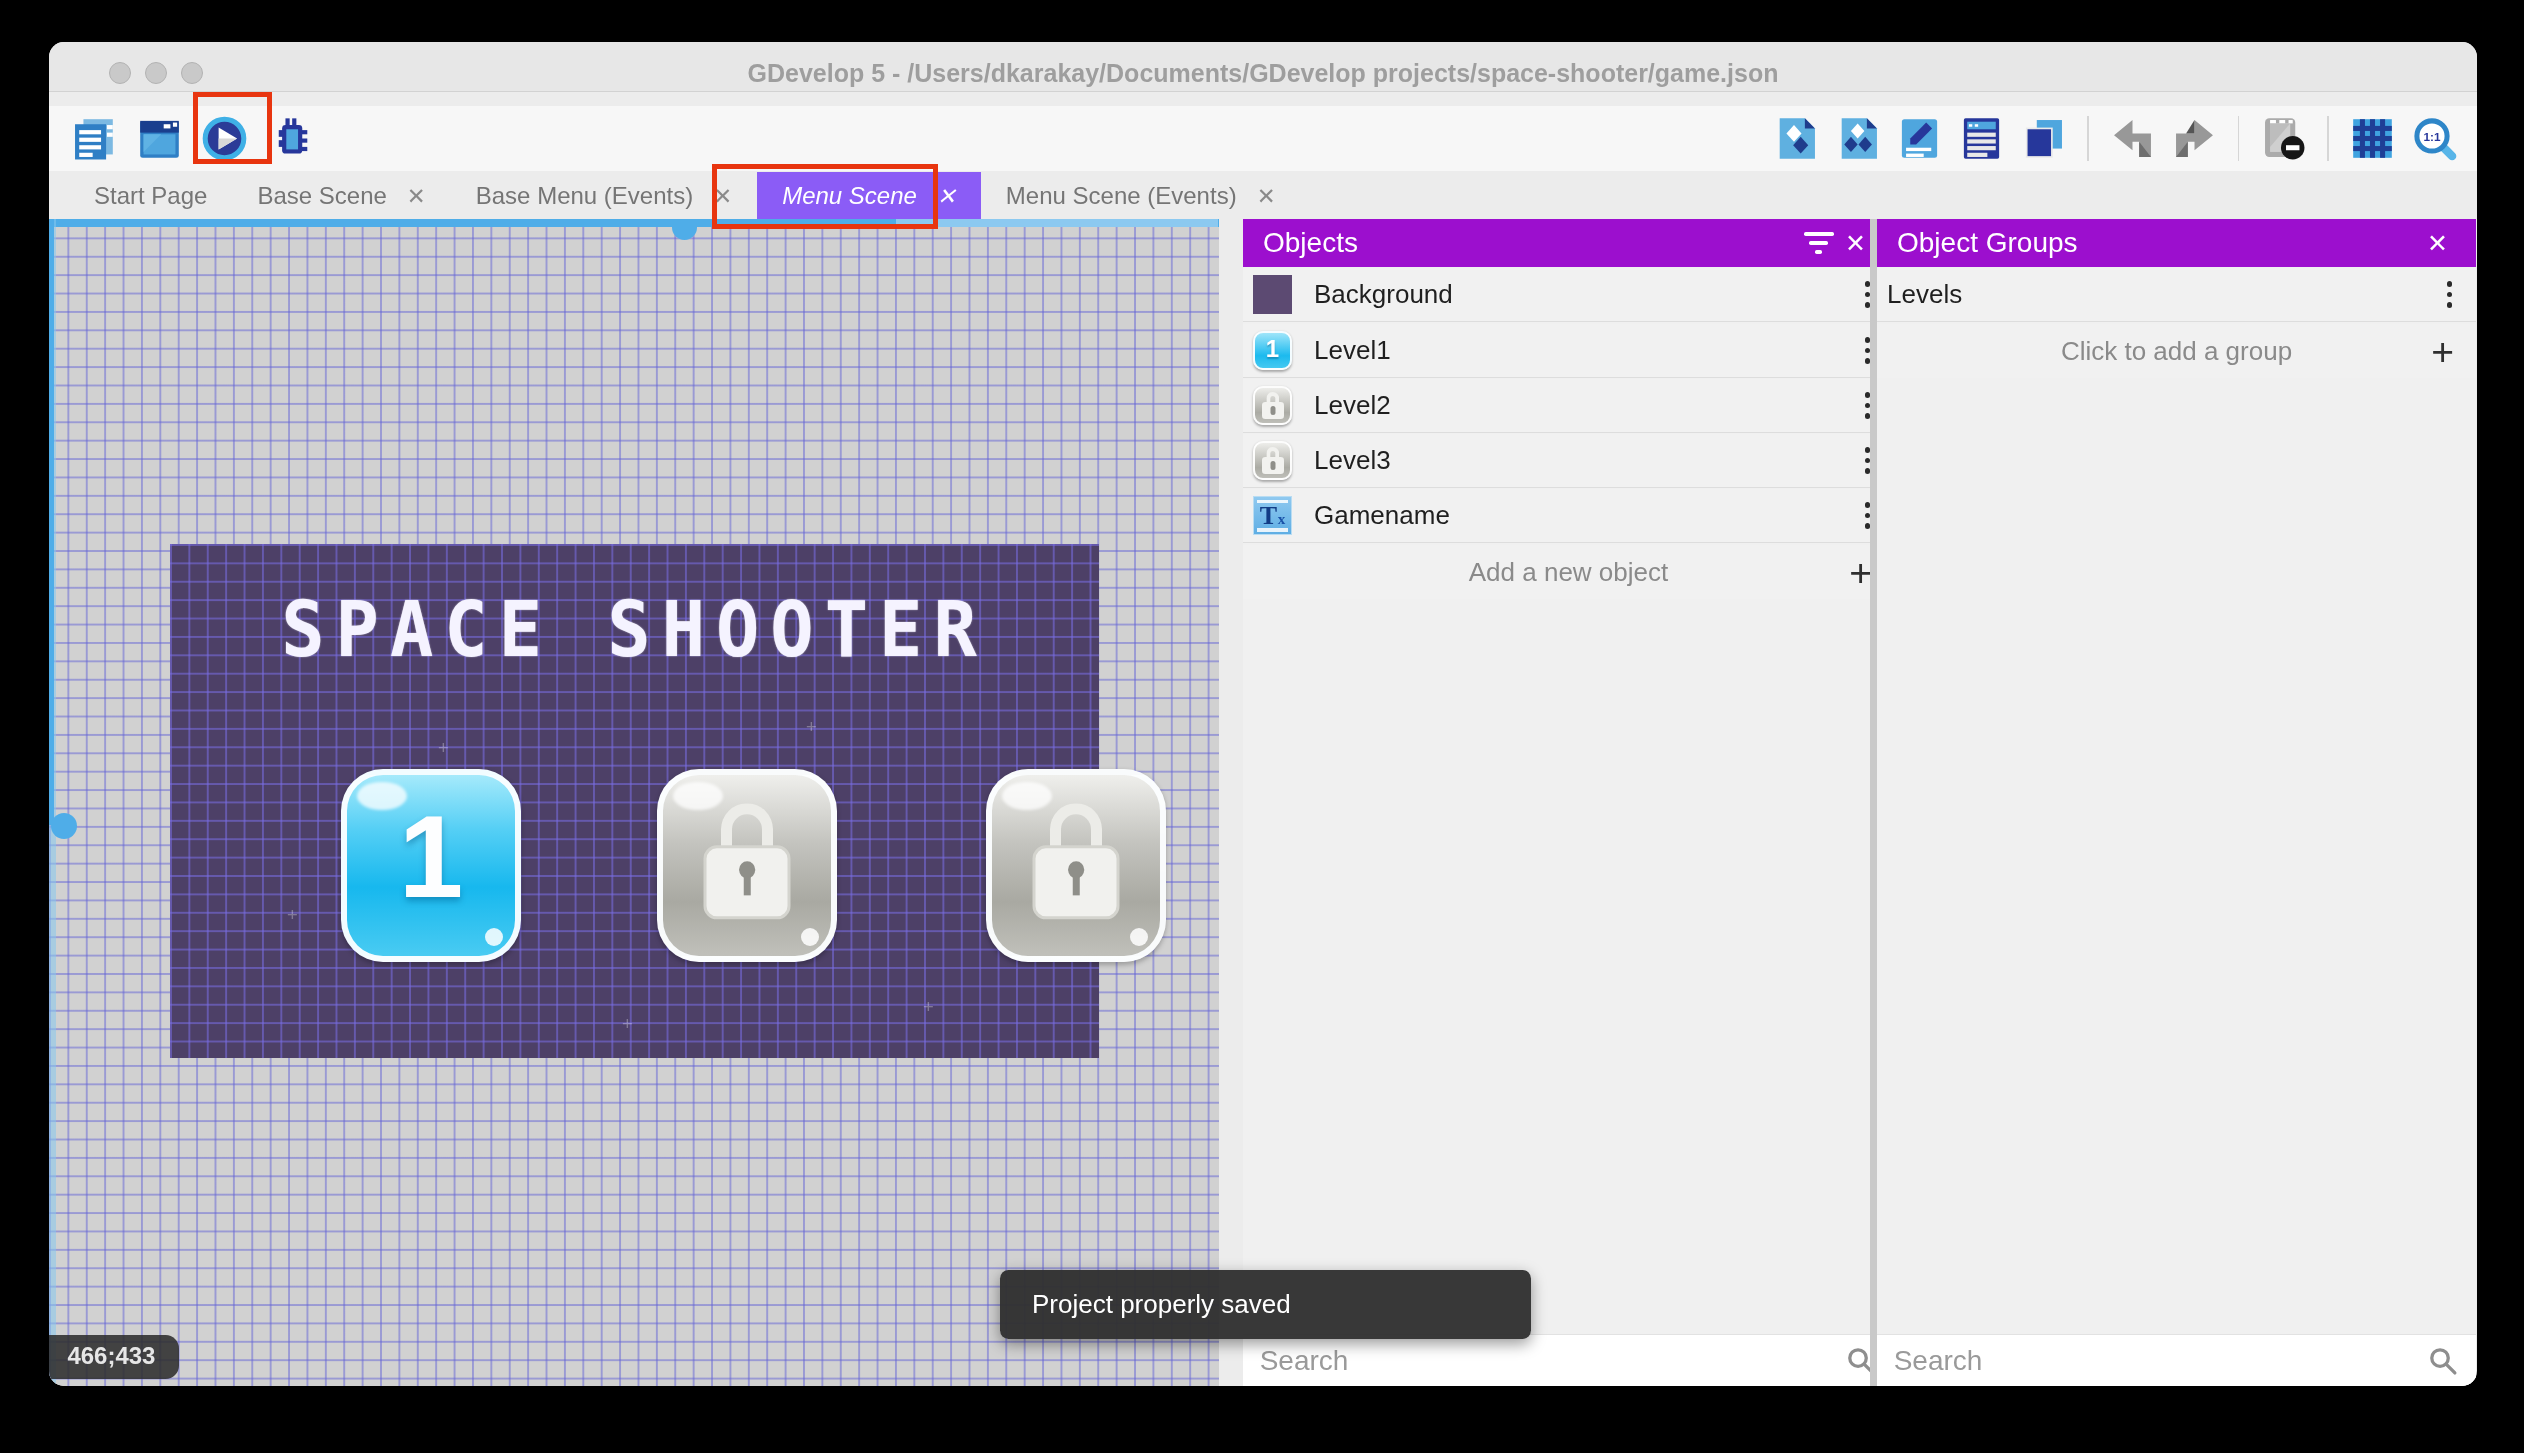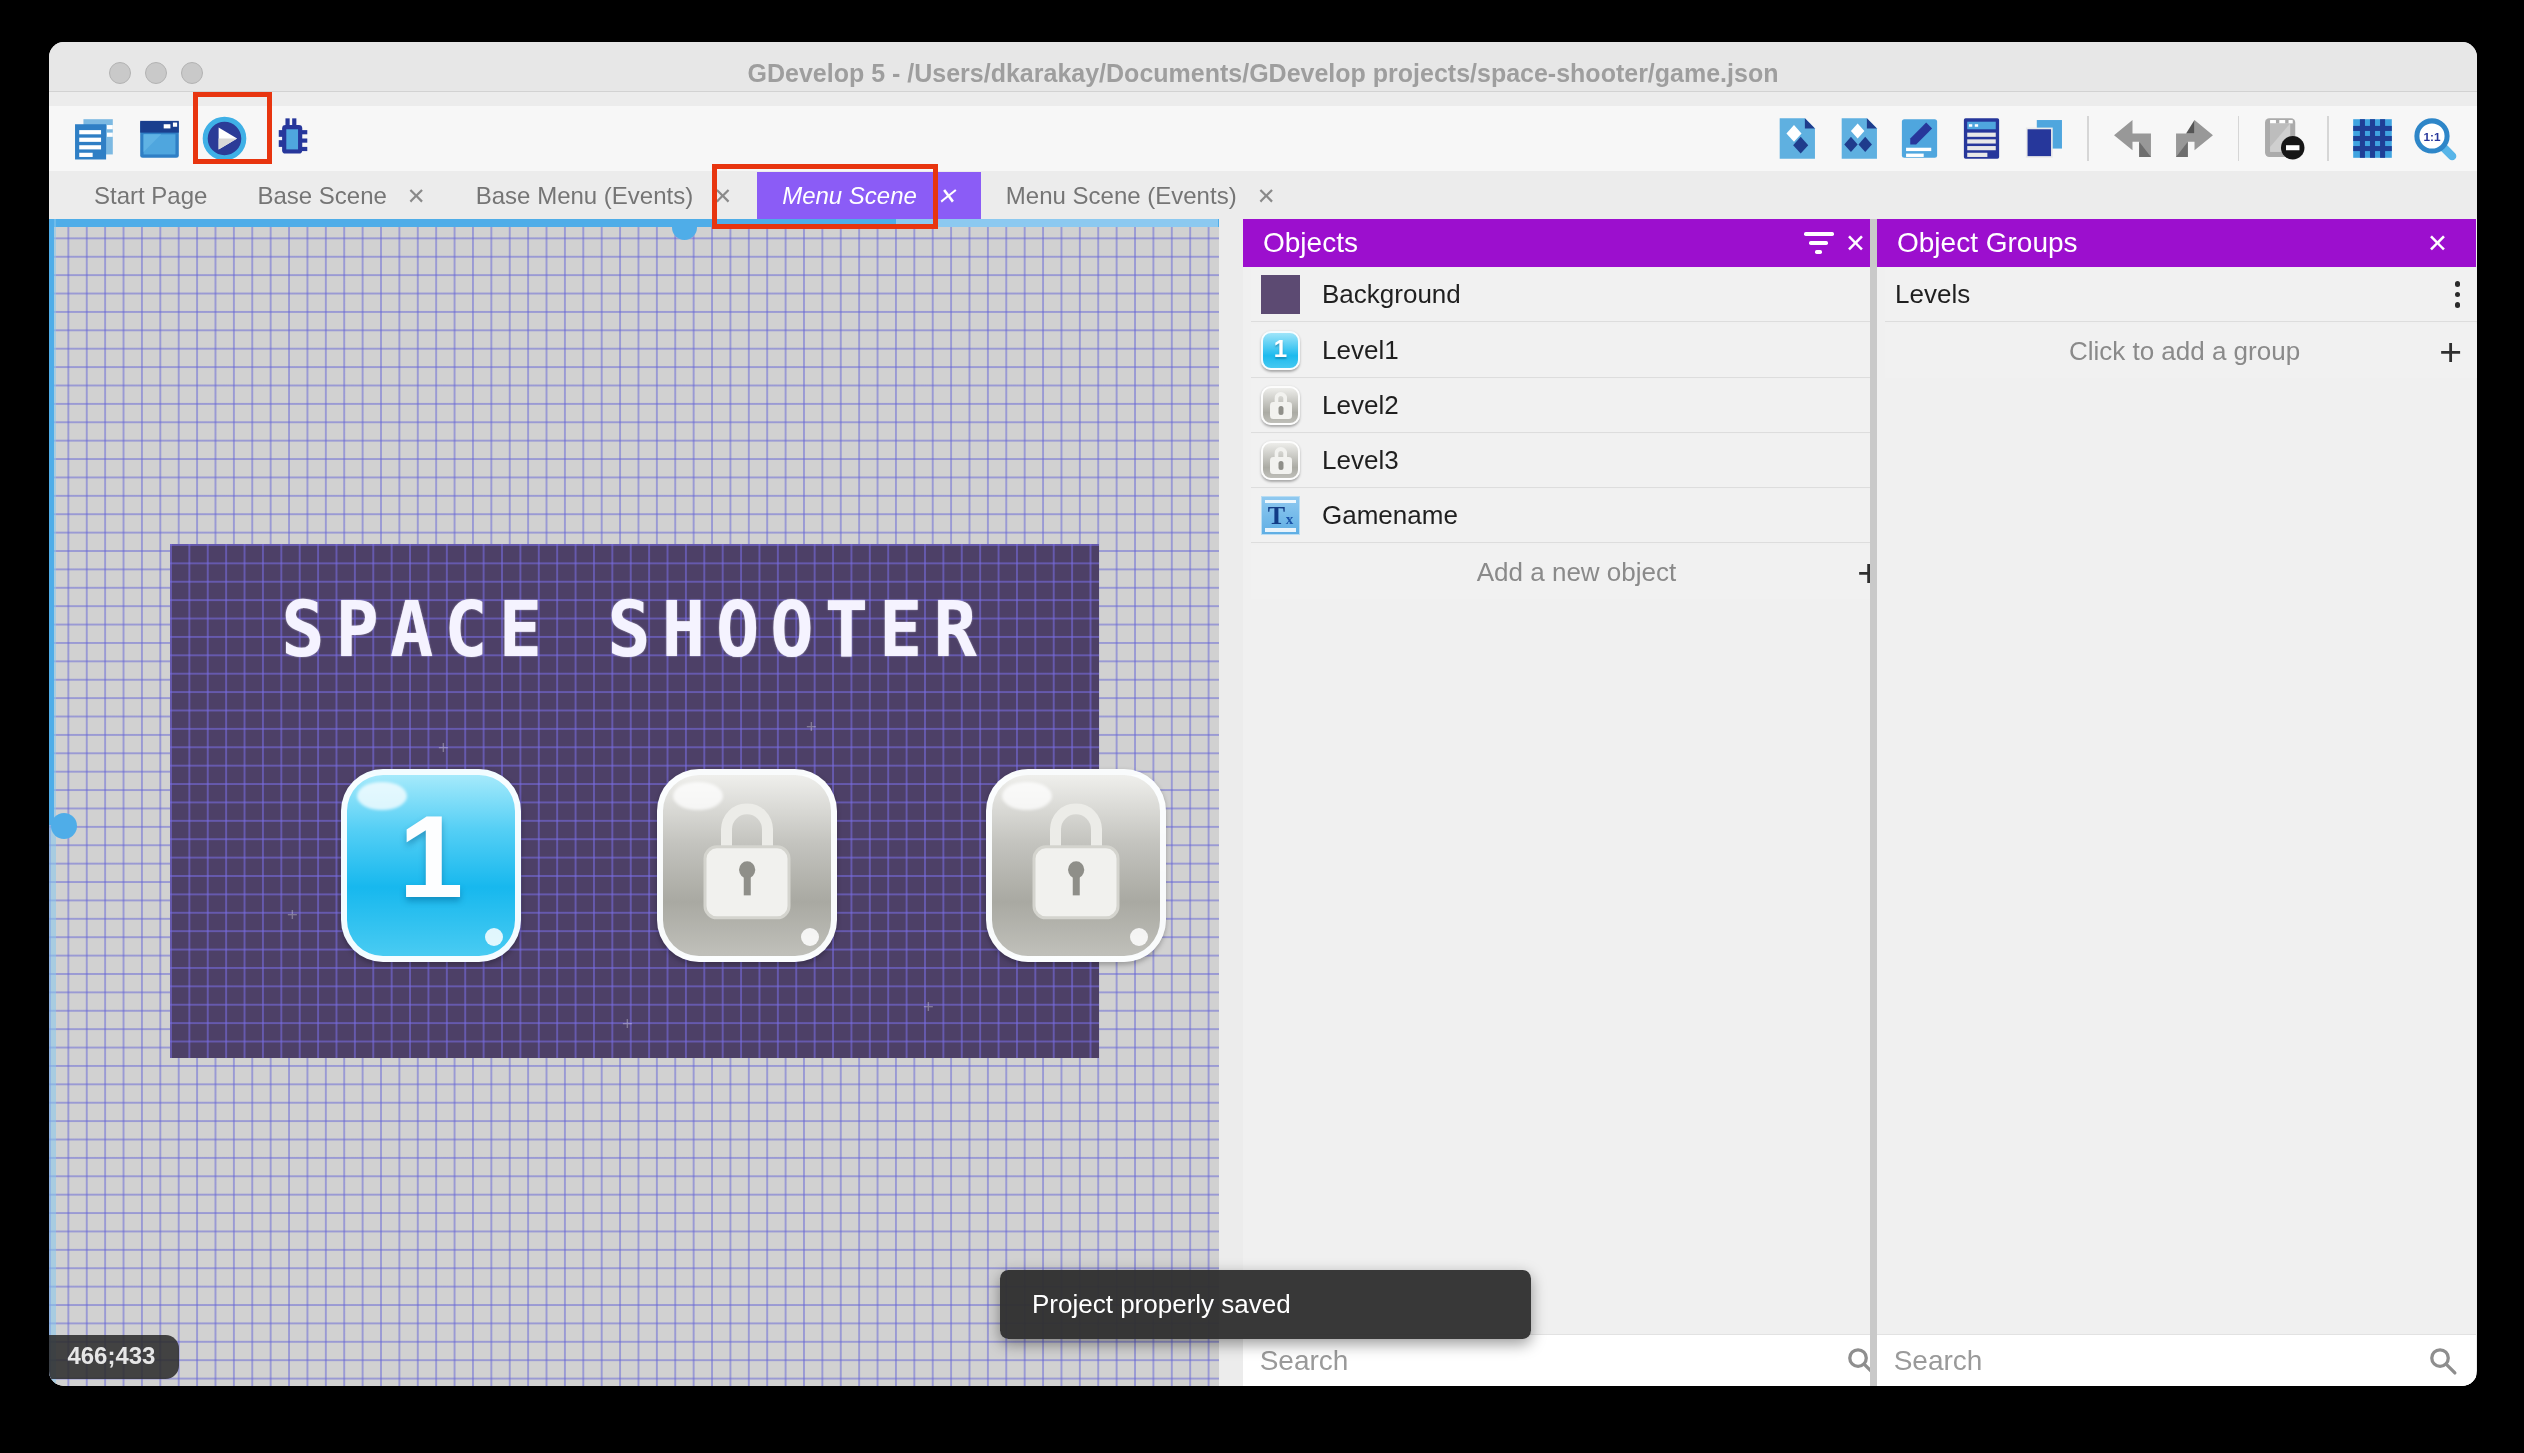--- a/index.html
+++ b/index.html
@@ -130,21 +130,21 @@
           padding:0 20px; font-size:28px; font-weight:500; }
   .ph-spacer { flex:1; }
   .ph-icon { width:37px; height:37px; display:flex; flex-direction:column;
           justify-content:center; align-items:center; gap:5px; cursor:pointer; }
   .ph-icon .bar { background:#fff; height:4.2px; border-radius:1.7px; }
   .b1{width:30px;} .b2{width:18.4px;} .b3{width:7.5px;}
   .ph-close { width:37px; height:37px; color:#fff; font-size:25px;
           display:flex; align-items:center; justify-content:center;
           cursor:pointer; }
 
-  .row { position:absolute; left:8px; width:100%; height:54px;
+  .row { position:absolute; left:0; width:100%; height:54px;
          border-bottom:1.7px solid #DDDDDD; background:#F1F1F1;
          display:flex; align-items:center; padding:0 10px; cursor:pointer; }
   .row-icon { width:39px; height:39px; margin-right:22px; flex:0 0 auto;
          position:relative; }
   .row-name { font-size:26px; color:#1F1F1F; flex:1; }
   .kebab { width:33px; height:37px; display:flex; flex-direction:column;
          align-items:center; justify-content:center; gap:5px; cursor:pointer; }
   .kebab i { width:5.9px; height:5.9px; border-radius:50%; background:#2A2A2A;
          display:block; }
   .add-row { justify-content:center; color:#8A8A8A; font-size:26px;

